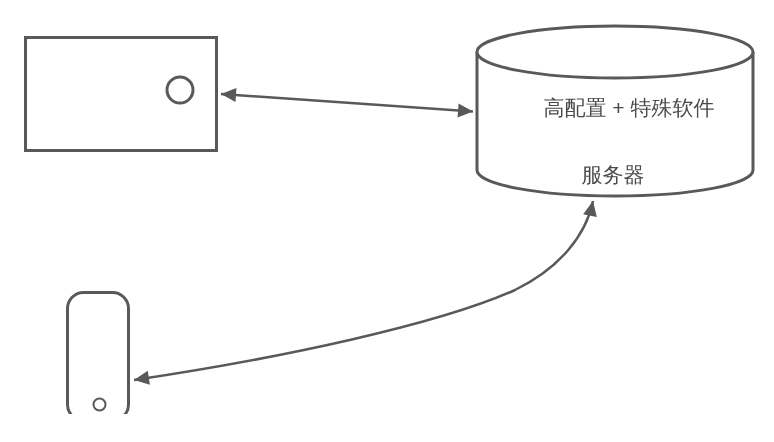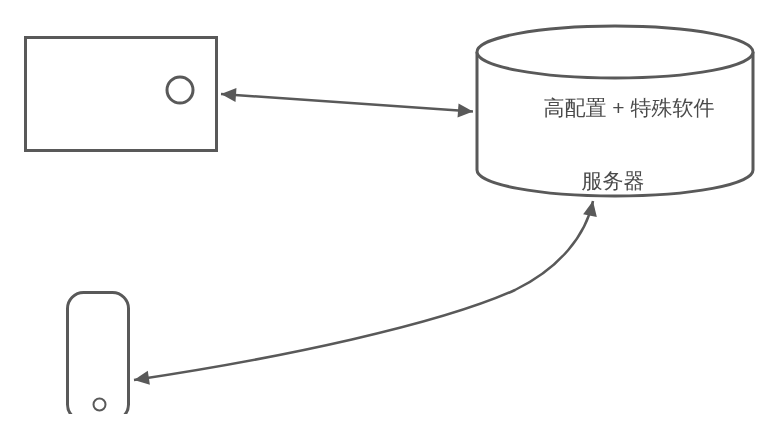--- a/index.html
+++ b/index.html
@@ -14,21 +14,21 @@
   .diagram-svg { position: absolute; top: 0; left: 0; }
   .label {
     position: absolute;
     transform: translate(-50%, -50%);
     white-space: nowrap;
     color: #4a4a4a;
     font-size: 21px;
     line-height: 1;
   }
   .label-server-spec { left: 629px; top: 107px; }
-  .label-server-name { left: 613px; top: 180px; }
+  .label-server-name { left: 613px; top: 174px; }
   .watermark {
     position: absolute;
     right: 7px;
     top: 415px;
     font-size: 15px;
     color: #b5b5b5;
     white-space: nowrap;
   }
 </style>
 </head>

